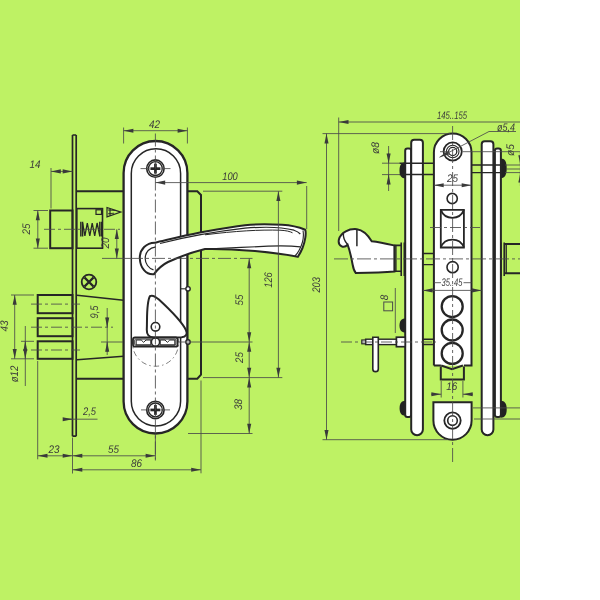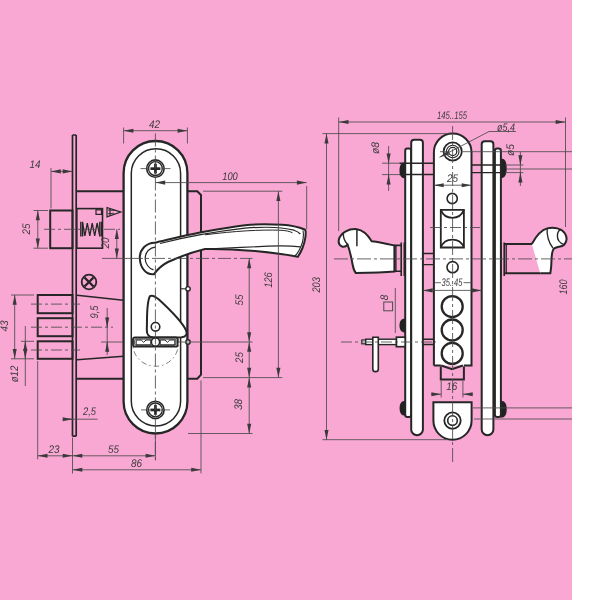--- a/index.html
+++ b/index.html
@@ -1,16 +1,16 @@
 <!DOCTYPE html>
 <html><head>
 <meta charset="utf-8">
 <style>
   html,body{margin:0;padding:0;background:#fff;}
-  .wrap{width:572px;height:600px;position:relative;background:#f9a8d4;overflow:hidden;}
+  .wrap{width:520px;height:600px;position:relative;background:#bef264;overflow:hidden;}
   text{font-family:"Liberation Sans",sans-serif;font-style:italic;fill:#3a3a3a;text-rendering:geometricPrecision;}
 </style>
 </head>
 <body>
 <div class="wrap">
 <svg width="600" height="600" viewBox="0 0 600 600">
 <defs>
 <marker id="ae" orient="auto" markerUnits="userSpaceOnUse" markerWidth="24" markerHeight="8" refX="11" refY="4">
   <path d="M11,4 L1.2,1.95 L1.2,6.05 Z" fill="#3a3a3a"></path>
 </marker>

